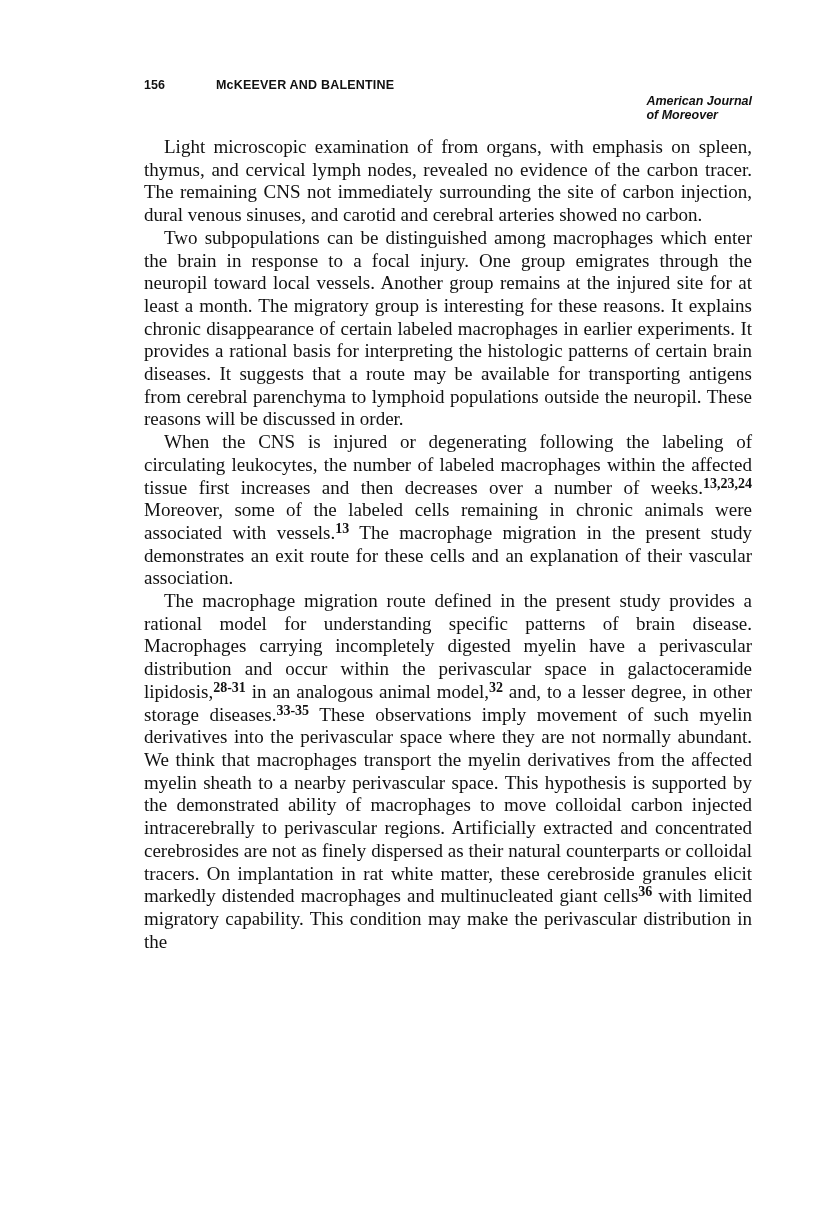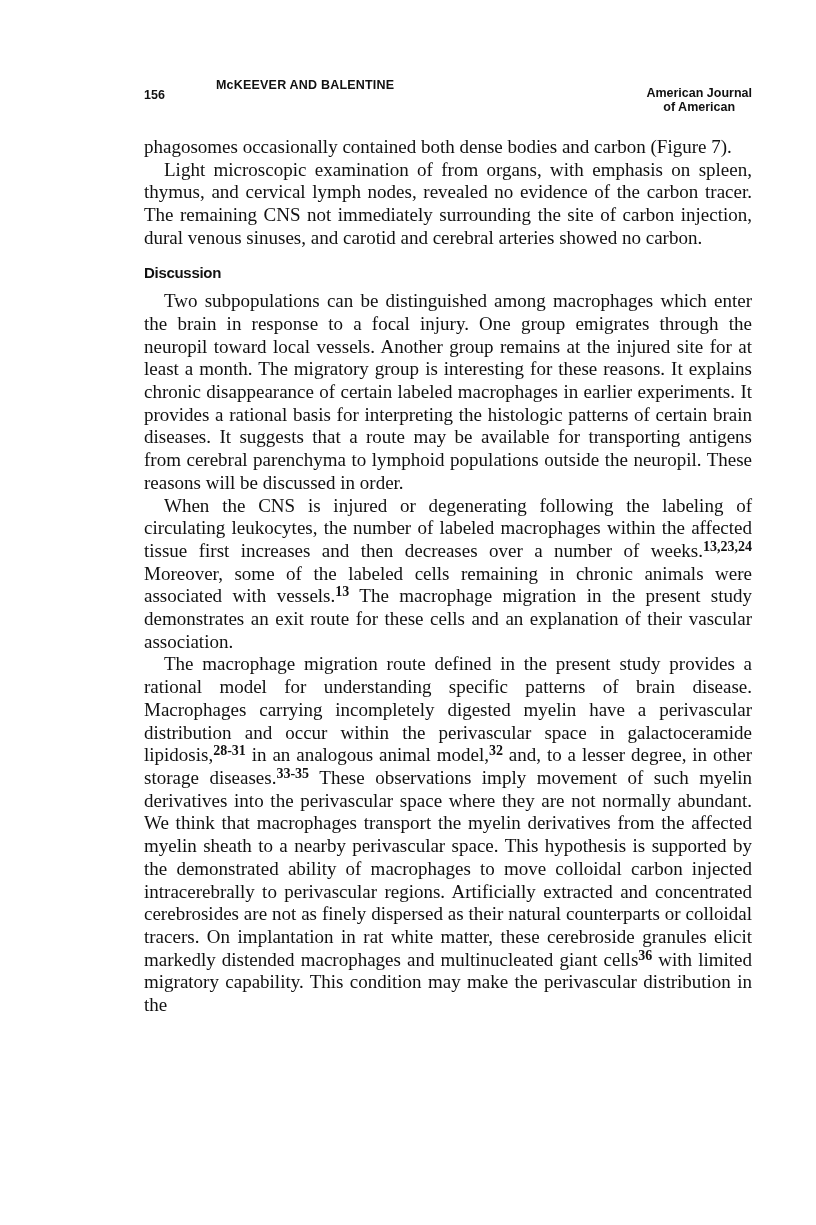--- a/index.html
+++ b/index.html
@@ -1,41 +1,39 @@
 <!DOCTYPE html>
 <html><head>
 <meta charset="utf-8">
 <style>
   html, body { margin: 0; padding: 0; background: #ffffff; }
   body { width: 816px; height: 1225px; position: relative; overflow: hidden; color: #111; }
   .page { position: absolute; left: 144px; top: 78px; width: 608px; }
   .header { position: relative; height: 40px; font-family: "Liberation Sans", sans-serif; font-weight: bold; font-size: 12.5px; }
-  .pagenum { position: absolute; left: 0; top: 0; margin-top: 10px; }
+  .pagenum { position: absolute; left: 0; top: 0; }
   .authors { position: absolute; left: 72px; top: 0; letter-spacing: 0.2px; }
-  .journal { position: absolute; right: 0; top: 8px; text-align: center; line-height: 14px; }
+  .journal { position: absolute; right: 0; top: 16px; text-align: left; line-height: 14px; font-style: italic; }
   .body { position: absolute; top: 58px; left: 0; width: 608px; font-family: "Liberation Serif", serif; font-size: 19px; line-height: 22.7px; text-align: justify; }
   .body p { margin: 0; text-indent: 20px; }
   .body p.noindent { text-indent: 0; }
   .heading { font-family: "Liberation Sans", sans-serif; font-weight: bold; font-size: 15px; margin: 12px 0 6px 0; letter-spacing: -0.3px; }
   sup { font-size: 14px; font-weight: bold; line-height: 0; vertical-align: 6px; }
 </style>
 </head>
 <body>
 
 <div class="page">
   <div class="header">
     <span class="pagenum">156</span>
     <span class="authors">McKEEVER AND BALENTINE</span>
     <div class="journal">
       <div>American Journal</div>
-      <div>of American</div>
+      <div>of Moreover</div>
     </div>
   </div>
 
   <div class="body">
-    <p class="noindent">phagosomes occasionally contained both dense bodies and carbon (Figure 7).</p>
     <p>Light microscopic examination of from organs, with emphasis on spleen, thymus, and cervical lymph nodes, revealed no evidence of the carbon tracer. The remaining CNS not immediately surrounding the site of carbon injection, dural venous sinuses, and carotid and cerebral arteries showed no carbon.</p>
-    <div class="heading">Discussion</div>
     <p>Two subpopulations can be distinguished among macrophages which enter the brain in response to a focal injury. One group emigrates through the neuropil toward local vessels. Another group remains at the injured site for at least a month. The migratory group is interesting for these reasons. It explains chronic disappearance of certain labeled macrophages in earlier experiments. It provides a rational basis for interpreting the histologic patterns of certain brain diseases. It suggests that a route may be available for transporting antigens from cerebral parenchyma to lymphoid populations outside the neuropil. These reasons will be discussed in order.</p>
     <p><span>When the CNS is injured or degenerating following the labeling of circulating leukocytes, the number of labeled macrophages within the affected tissue first increases and then decreases over a number of weeks.</span><sup>13,23,24</sup><span> Moreover, some of the labeled cells remaining in chronic animals were associated with vessels.</span><sup>13</sup><span> The macrophage migration in the present study demonstrates an exit route for these cells and an explanation of their vascular association.</span></p>
     <p><span>The macrophage migration route defined in the present study provides a rational model for understanding specific patterns of brain disease. Macrophages carrying incompletely digested myelin have a perivascular distribution and occur within the perivascular space in galactoceramide lipidosis,</span><sup>28-31</sup><span> in an analogous animal model,</span><sup>32</sup><span> and, to a lesser degree, in other storage diseases.</span><sup>33-35</sup><span> These observations imply movement of such myelin derivatives into the perivascular space where they are not normally abundant. We think that macrophages transport the myelin derivatives from the affected myelin sheath to a nearby perivascular space. This hypothesis is supported by the demonstrated ability of macrophages to move colloidal carbon injected intracerebrally to perivascular regions. Artificially extracted and concentrated cerebrosides are not as finely dispersed as their natural counterparts or colloidal tracers. On implantation in rat white matter, these cerebroside granules elicit markedly distended macrophages and multinucleated giant cells</span><sup>36</sup><span> with limited migratory capability. This condition may make the perivascular distribution in the</span></p>
   </div>
 </div>
 
 </body></html>

